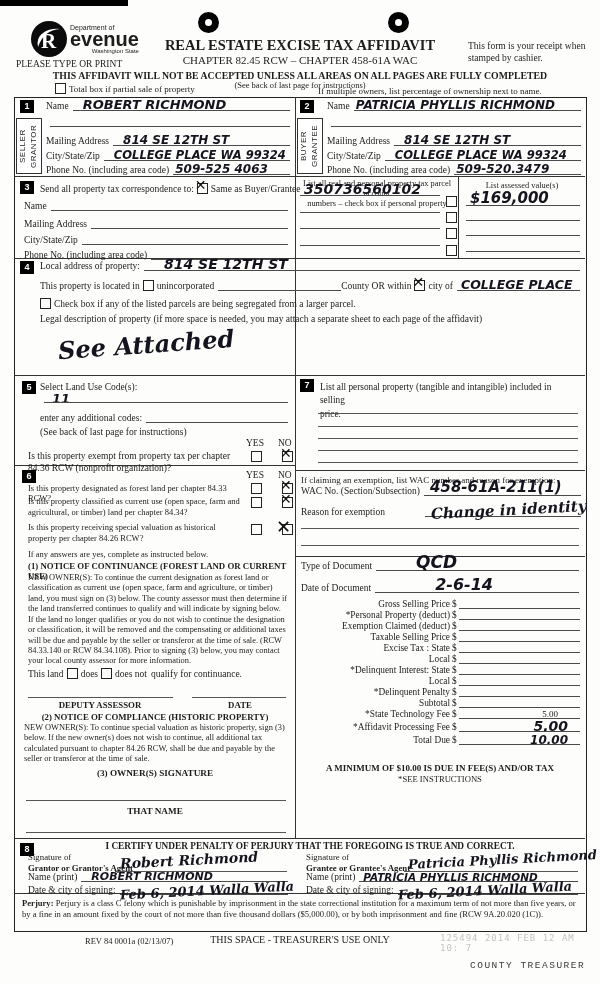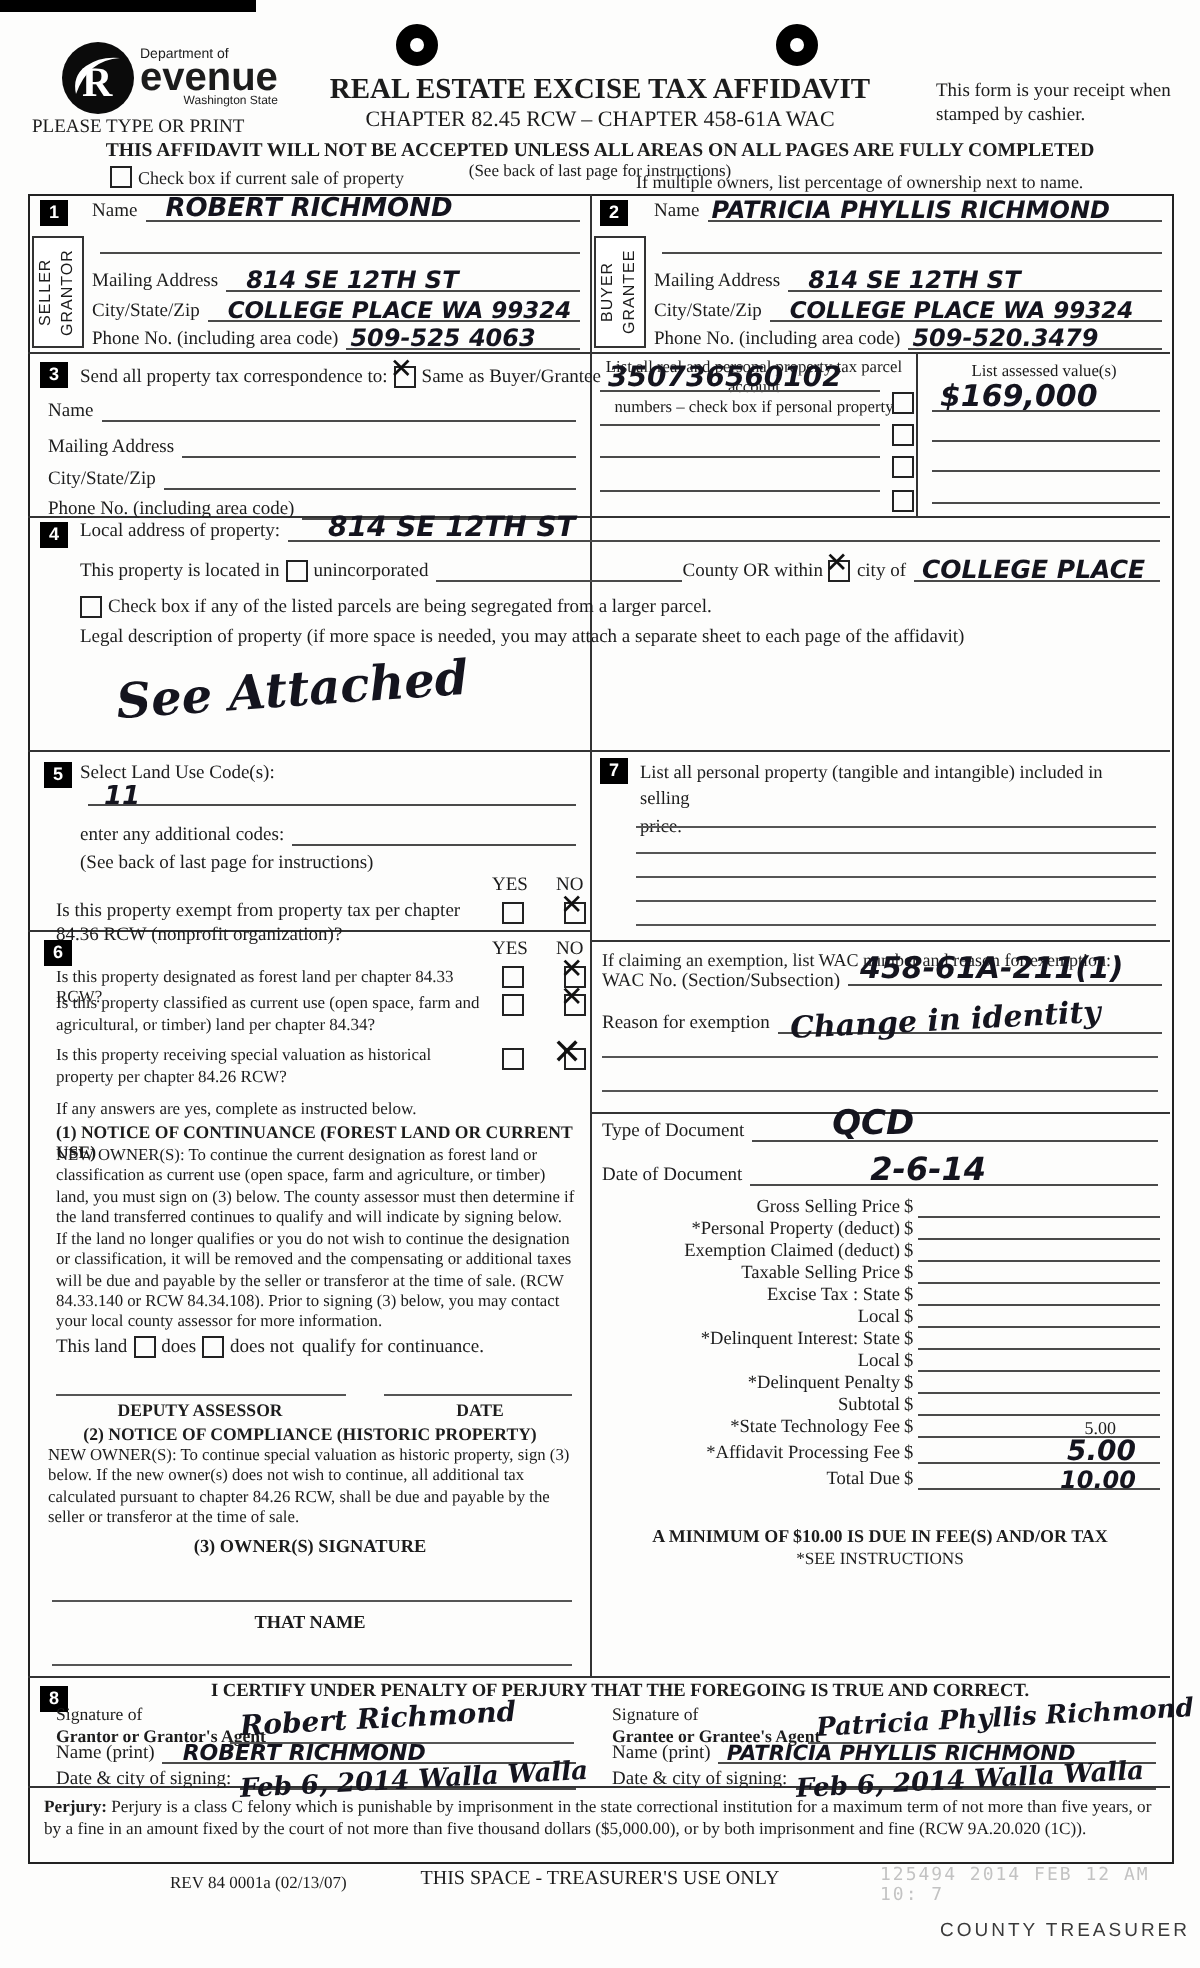--- a/index.html
+++ b/index.html
@@ -53,21 +53,21 @@
   </div>
 
   <div class="abs bt ctr" style="left:150px;top:37px;width:300px;font-size:14.5px;">REAL ESTATE EXCISE TAX AFFIDAVIT</div>
   <div class="abs ctr" style="left:150px;top:54px;width:300px;font-size:11px;">CHAPTER 82.45 RCW – CHAPTER 458-61A WAC</div>
   <div class="abs" style="left:468px;top:40px;width:118px;font-size:9.5px;line-height:1.3;">This form is your receipt when stamped by cashier.</div>
   <div class="abs" style="left:16px;top:59px;font-size:9.5px;">PLEASE TYPE OR PRINT</div>
   <div class="abs bt ctr" style="left:30px;top:70px;width:540px;font-size:9.8px;">THIS AFFIDAVIT WILL NOT BE ACCEPTED UNLESS ALL AREAS ON ALL PAGES ARE FULLY COMPLETED</div>
   <div class="abs ctr" style="left:150px;top:80px;width:300px;font-size:8.5px;">(See back of last page for instructions)</div>
   <div class="row" style="left:52px;top:83px;">
     <span class="cb"></span>
-    <span class="lb" style="font-size:9px;">Check box if current sale of property</span>
+    <span class="lb" style="font-size:9px;">Total box if partial sale of property</span>
   </div>
   <div class="abs" style="left:318px;top:86px;font-size:9px;">If multiple owners, list percentage of ownership next to name.</div>
 
   <div class="abs" style="left:14px;top:97px;width:571px;height:833px;border:1.3px solid #222;"></div>
   <div class="vline" style="left:295px;top:97px;height:741px;"></div>
   <div class="hline" style="left:14px;top:176px;width:571px;"></div>
   <div class="hline" style="left:14px;top:258px;width:571px;"></div>
   <div class="hline" style="left:14px;top:375px;width:571px;"></div>
   <div class="hline" style="left:14px;top:465px;width:281px;"></div>
   <div class="hline" style="left:295px;top:470px;width:290px;"></div>
@@ -302,27 +302,27 @@
     <span>List all  personal property (tangible and intangible) included in selling</span><br>
     <span>price.</span>
   </div>
   <div class="hline" style="left:318px;top:413px;width:260px;border-top-color:#555;"></div>
   <div class="hline" style="left:318px;top:426px;width:260px;border-top-color:#555;"></div>
   <div class="hline" style="left:318px;top:438px;width:260px;border-top-color:#555;"></div>
   <div class="hline" style="left:318px;top:450px;width:260px;border-top-color:#555;"></div>
   <div class="hline" style="left:318px;top:462px;width:260px;border-top-color:#555;"></div>
 
   <div class="abs" style="left:301px;top:475px;font-size:9px;">If claiming an exemption, list WAC number and reason for exemption:</div>
-  <div class="row" style="left:301px;top:486px;width:280px;align-items:center;">
+  <div class="row" style="left:301px;top:486px;width:280px;">
     <span class="lb">WAC No. (Section/Subsection)</span>
     <span class="ln">
         <span class="hw hwpos" style="font-size:15px;left:6px;bottom:-1px;">458-61A-211(1)</span>
       </span>
   </div>
-  <div class="row" style="left:301px;top:507px;width:280px;">
+  <div class="row" style="left:301px;top:507px;width:280px;gap:36px;">
     <span class="lb">Reason for exemption</span>
     <span class="ln">
         <span class="scr hwpos" style="font-size:15px;left:6px;bottom:-3px;">Change in identity</span>
       </span>
   </div>
   <div class="hline" style="left:301px;top:528px;width:278px;border-top-color:#555;"></div>
   <div class="hline" style="left:301px;top:545px;width:278px;border-top-color:#555;"></div>
 
   <div class="row" style="left:301px;top:561px;width:278px;">
     <span class="lb">Type of Document</span>
@@ -474,14 +474,14 @@
   </div>
 
   <div class="para" style="left:22px;top:898px;width:556px;font-size:8.6px;">
     <span class="bt">Perjury:</span>
     <span>Perjury is a class C felony which is punishable by imprisonment in the state correctional institution for a maximum term of not more than five years, or by a fine in an amount fixed by the court of not more than five thousand dollars ($5,000.00), or by both imprisonment and fine (RCW 9A.20.020 (1C)).</span>
   </div>
 
   <div class="abs" style="left:85px;top:936px;font-size:8.5px;">REV 84 0001a (02/13/07)</div>
   <div class="abs ctr" style="left:200px;top:934px;width:200px;font-size:10px;">THIS SPACE - TREASURER'S USE ONLY</div>
   <div class="abs stamp" style="left:440px;top:933px;width:150px;">125494 2014 FEB 12 AM 10: 7</div>
-  <div class="abs" style="left:470px;top:960px;font-size:9.5px;font-family:Liberation Sans, sans-serif;letter-spacing:1.5px;color:#3a3a3a;">COUNTY TREASURER</div>
+  <div class="abs" style="left:470px;top:960px;font-size:9.5px;font-family:Liberation Mono, monospace;letter-spacing:1.5px;color:#3a3a3a;">COUNTY TREASURER</div>
 </div>
 
 </body></html>

